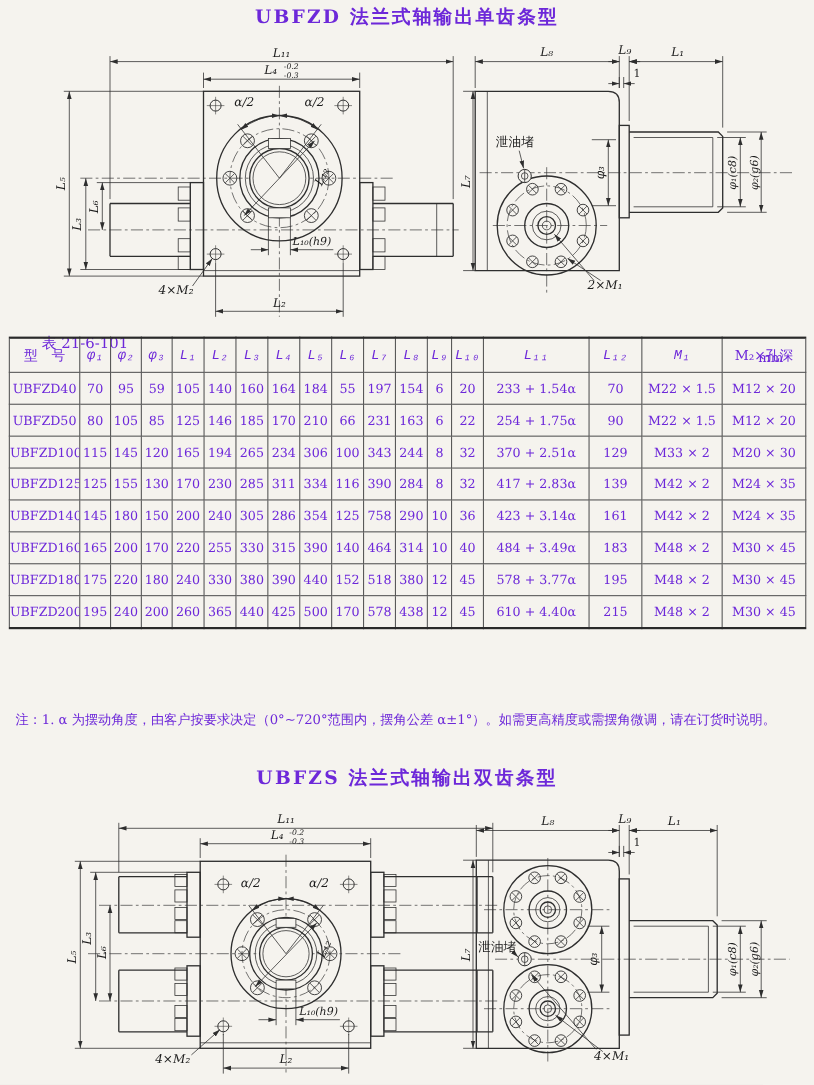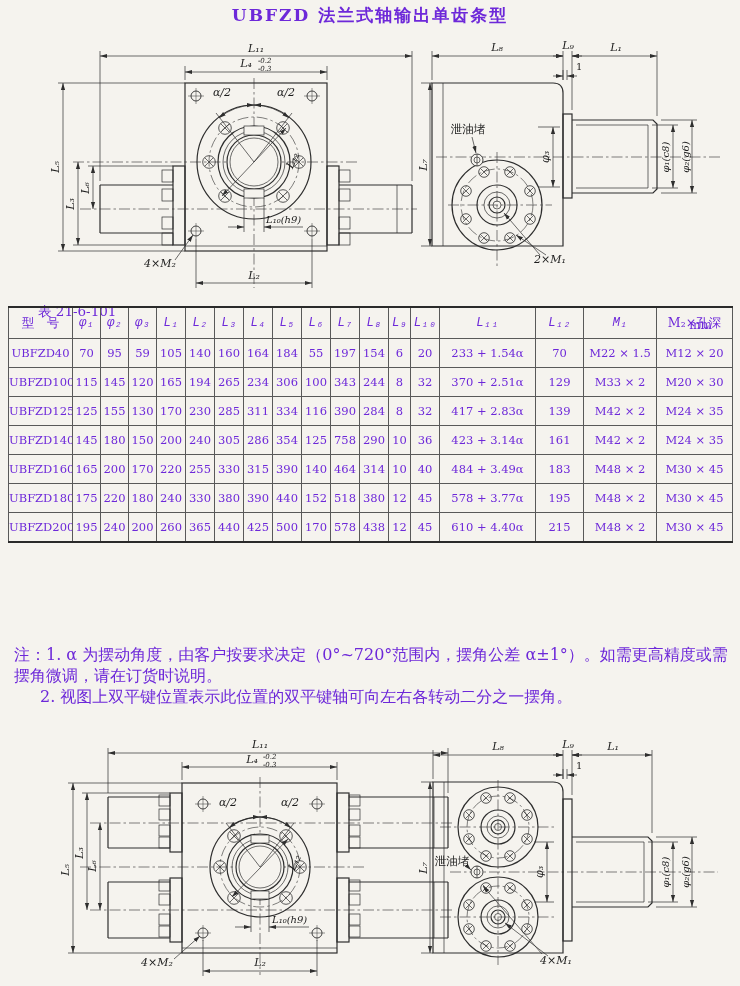--- a/index.html
+++ b/index.html
@@ -9,21 +9,21 @@
   #title-top{top:4px;}
   #title-bottom{top:696px;}
   .tbl-label{position:absolute;left:38px;top:303px;font-weight:normal;font-size:13.5px;}
   .unit{position:absolute;right:28px;top:318px;font-size:12px;}
   table.spec{position:absolute;left:8px;top:306px;border-collapse:collapse;table-layout:fixed;width:724px;
     border-top:2px solid #2a2a2a;border-bottom:2px solid #2a2a2a;}
   table.spec th,table.spec td{border:1px solid #595959;text-align:center;font-weight:normal;
     font-size:11.5px;padding:0;height:28px;overflow:hidden;white-space:nowrap;font-family:"DejaVu Serif",serif;}
   table.spec th{height:30px;font-size:12.5px;}
   table.spec th.sym{font-style:italic;font-family:Liberation Mono, monospace;}
-  .notes{position:absolute;left:14px;top:644px;width:716px;font-size:16px;line-height:21px;}
+  .notes{position:absolute;left:14px;top:644px;width:716px;font-size:12px;line-height:21px;}
   .notes .n2{padding-left:26px;}
   
   svg.dwg{position:absolute;overflow:visible;}
   #dwgA{left:25px;top:36px;}
   #dwgB{left:420px;top:36px;}
   #dwgC{left:30px;top:733px;}
   #dwgD{left:420px;top:733px;}
   .s1{stroke:#2e2e2e;stroke-width:1.2;fill:none;}
   .s0{stroke:#2e2e2e;stroke-width:0.7;fill:none;}
   .cl{stroke:#2e2e2e;stroke-width:0.6;fill:none;stroke-dasharray:11 3 2.5 3;}
@@ -356,20 +356,40 @@
           <td>197</td>
           <td>154</td>
           <td>6</td>
           <td>20</td>
           <td>233 + 1.54α</td>
           <td>70</td>
           <td>M22 × 1.5</td>
           <td>M12 × 20</td>
         </tr>
         <tr>
+          <td>UBFZD50</td>
+          <td>80</td>
+          <td>105</td>
+          <td>85</td>
+          <td>125</td>
+          <td>146</td>
+          <td>185</td>
+          <td>170</td>
+          <td>210</td>
+          <td>66</td>
+          <td>231</td>
+          <td>163</td>
+          <td>6</td>
+          <td>22</td>
+          <td>254 + 1.75α</td>
+          <td>90</td>
+          <td>M22 × 1.5</td>
+          <td>M12 × 20</td>
+        </tr>
+        <tr>
           <td>UBFZD100</td>
           <td>115</td>
           <td>145</td>
           <td>120</td>
           <td>165</td>
           <td>194</td>
           <td>265</td>
           <td>234</td>
           <td>306</td>
           <td>100</td>
@@ -480,23 +500,23 @@
           <td>610 + 4.40α</td>
           <td>215</td>
           <td>M48 × 2</td>
           <td>M30 × 45</td>
         </tr>
       </tbody>
   </table>
 
   <div class="notes">
     <div class="n1">注：1. α 为摆动角度，由客户按要求决定（0°~720°范围内，摆角公差 α±1°）。如需更高精度或需摆角微调，请在订货时说明。</div>
-    <div class="n2">2. 视图上双平键位置表示此位置的双平键轴可向左右各转动二分之一摆角。</div>
   </div>
 
+  <div class="title" id="title-bottom">UBFZS 法兰式轴输出双齿条型</div>
 
   <svg id="dwgC" class="dwg" width="425" height="253" viewBox="0 0 425 253">
     <defs>
         <marker id="mC" markerWidth="11" markerHeight="8" refX="10" refY="4" orient="auto-start-reverse">
           <path d="M0,1 L10,4 L0,7 Z" fill="#2e2e2e"></path>
         </marker>
       </defs>
     <g>
       <line class="cl" x1="60" y1="90" x2="422" y2="90"></line>
       <line class="cl" x1="60" y1="177" x2="422" y2="177"></line>

